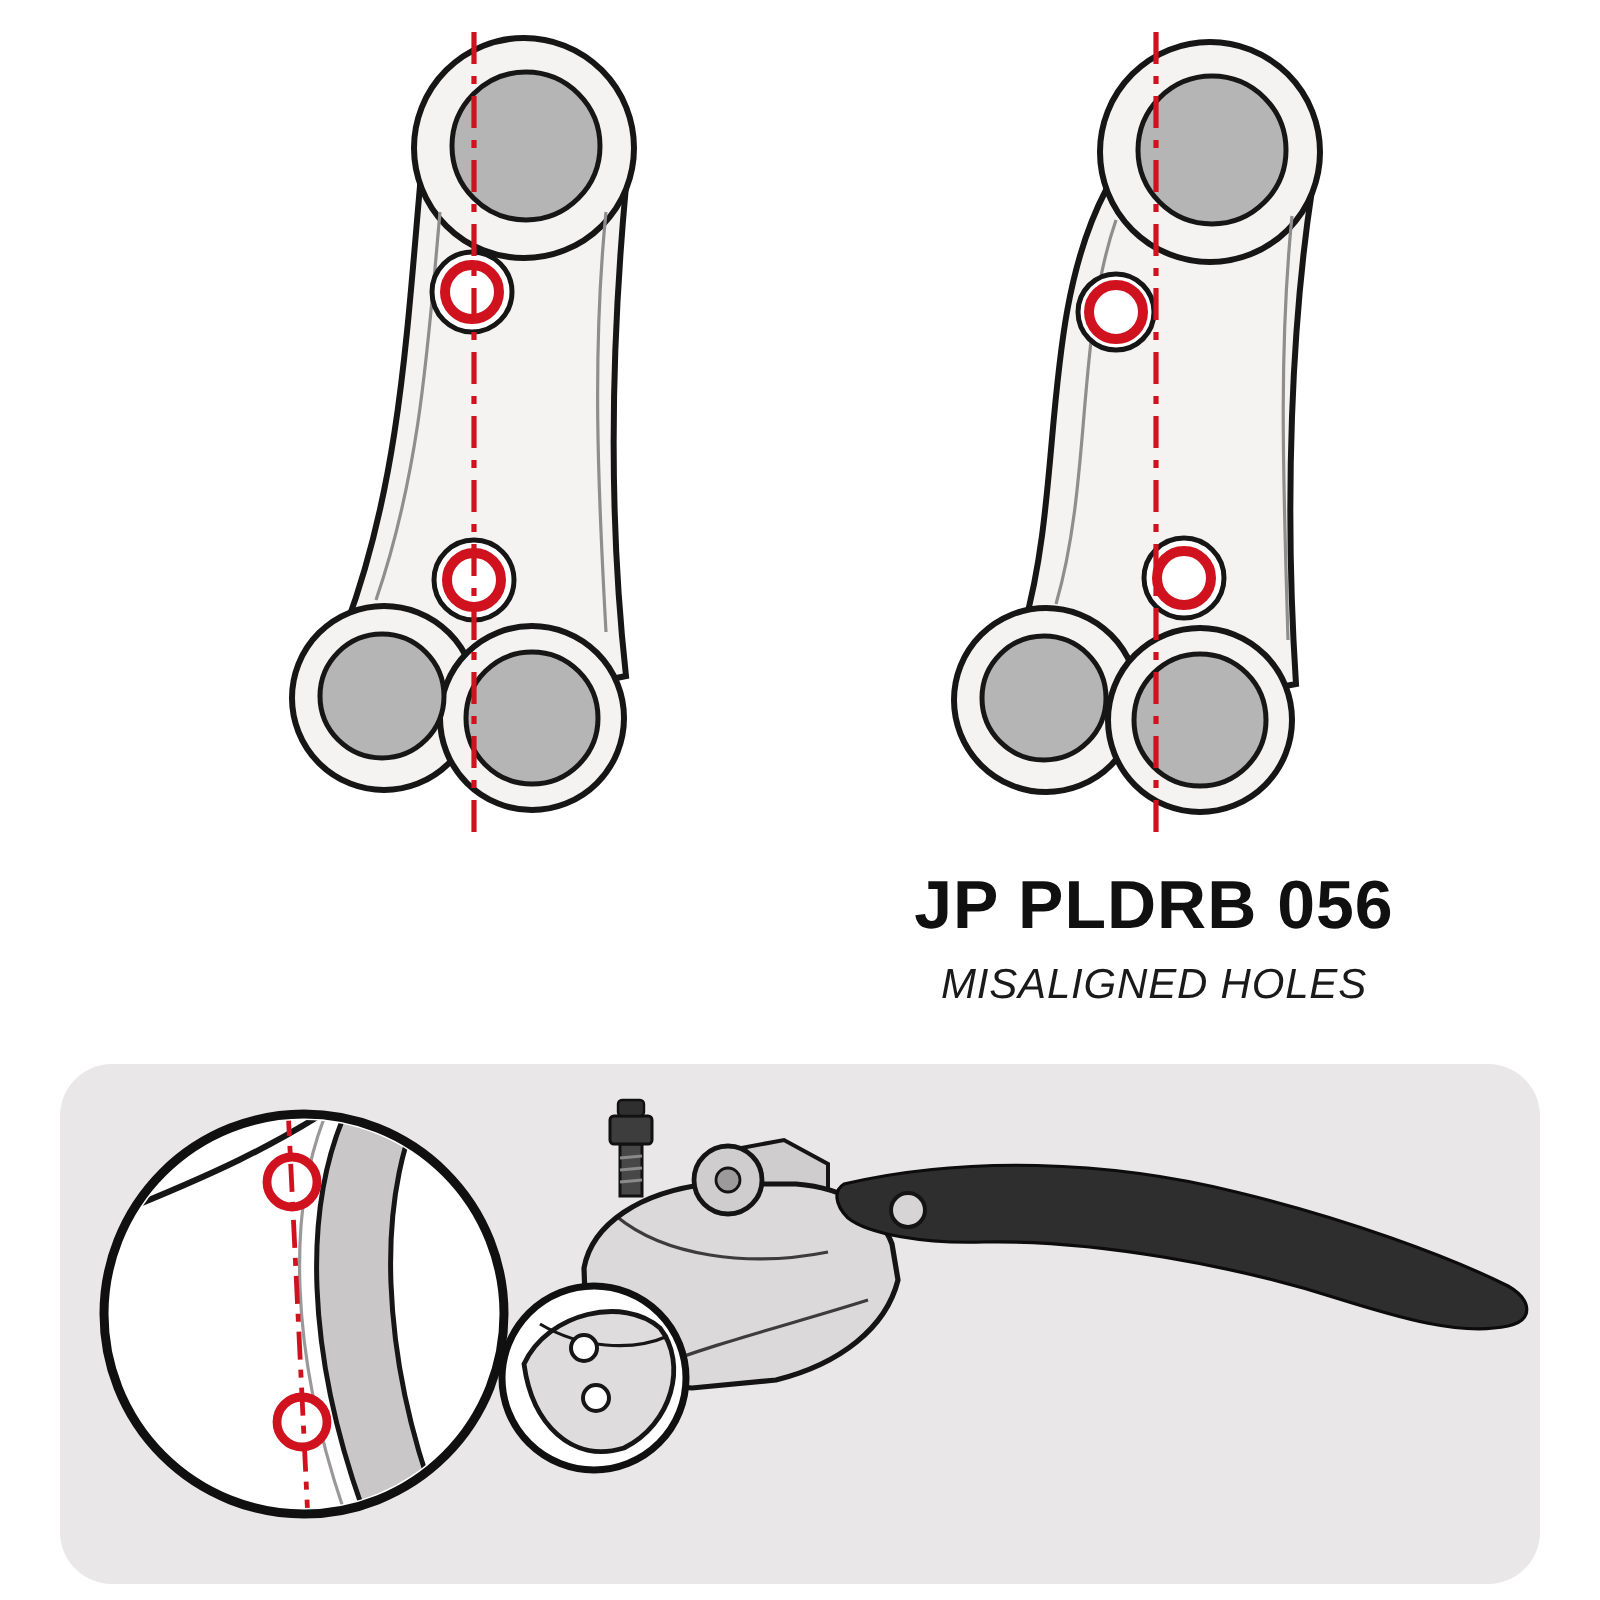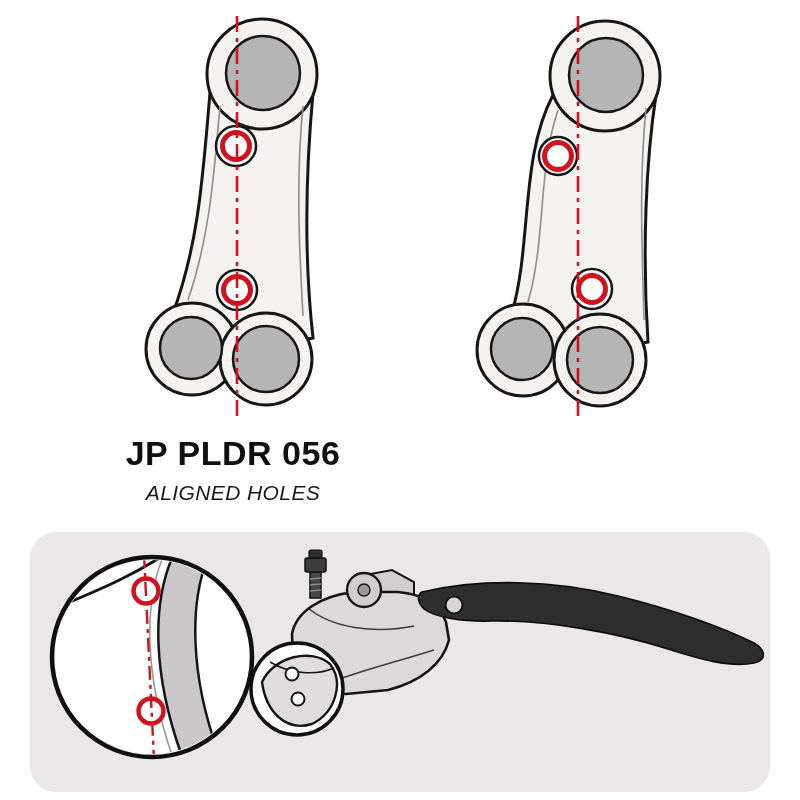--- a/index.html
+++ b/index.html
@@ -69,23 +69,23 @@
       <circle cx="138" cy="148" r="19"></circle>
       <circle cx="172" cy="281" r="20"></circle>
     </g>
     <line x1="158" y1="8" x2="158" y2="408" stroke="#d0121f" stroke-width="2.6" stroke-dasharray="16 6 4 6"></line>
     <g stroke="#d0121f" stroke-width="5" fill="none">
       <circle cx="138" cy="148" r="13.5"></circle>
       <circle cx="172" cy="281" r="13.5"></circle>
     </g>
   </svg>
 
-  <div class="caption" id="cap-left">
-    <div class="name">JP PLDR 056</div>
-    <div class="sub">ALIGNED HOLES</div>
+  <div class="caption" id="cap-right">
+    <div class="name">JP PLDRB 056</div>
+    <div class="sub">MISALIGNED HOLES</div>
   </div>
 
   <div class="panel">
     <svg width="740" height="260" viewBox="0 0 740 260">
       <defs>
         <clipPath id="clipBig">
             <circle cx="122" cy="125" r="97"></circle>
           </clipPath>
         <clipPath id="clipSmall">
             <circle cx="267" cy="157" r="43"></circle>

